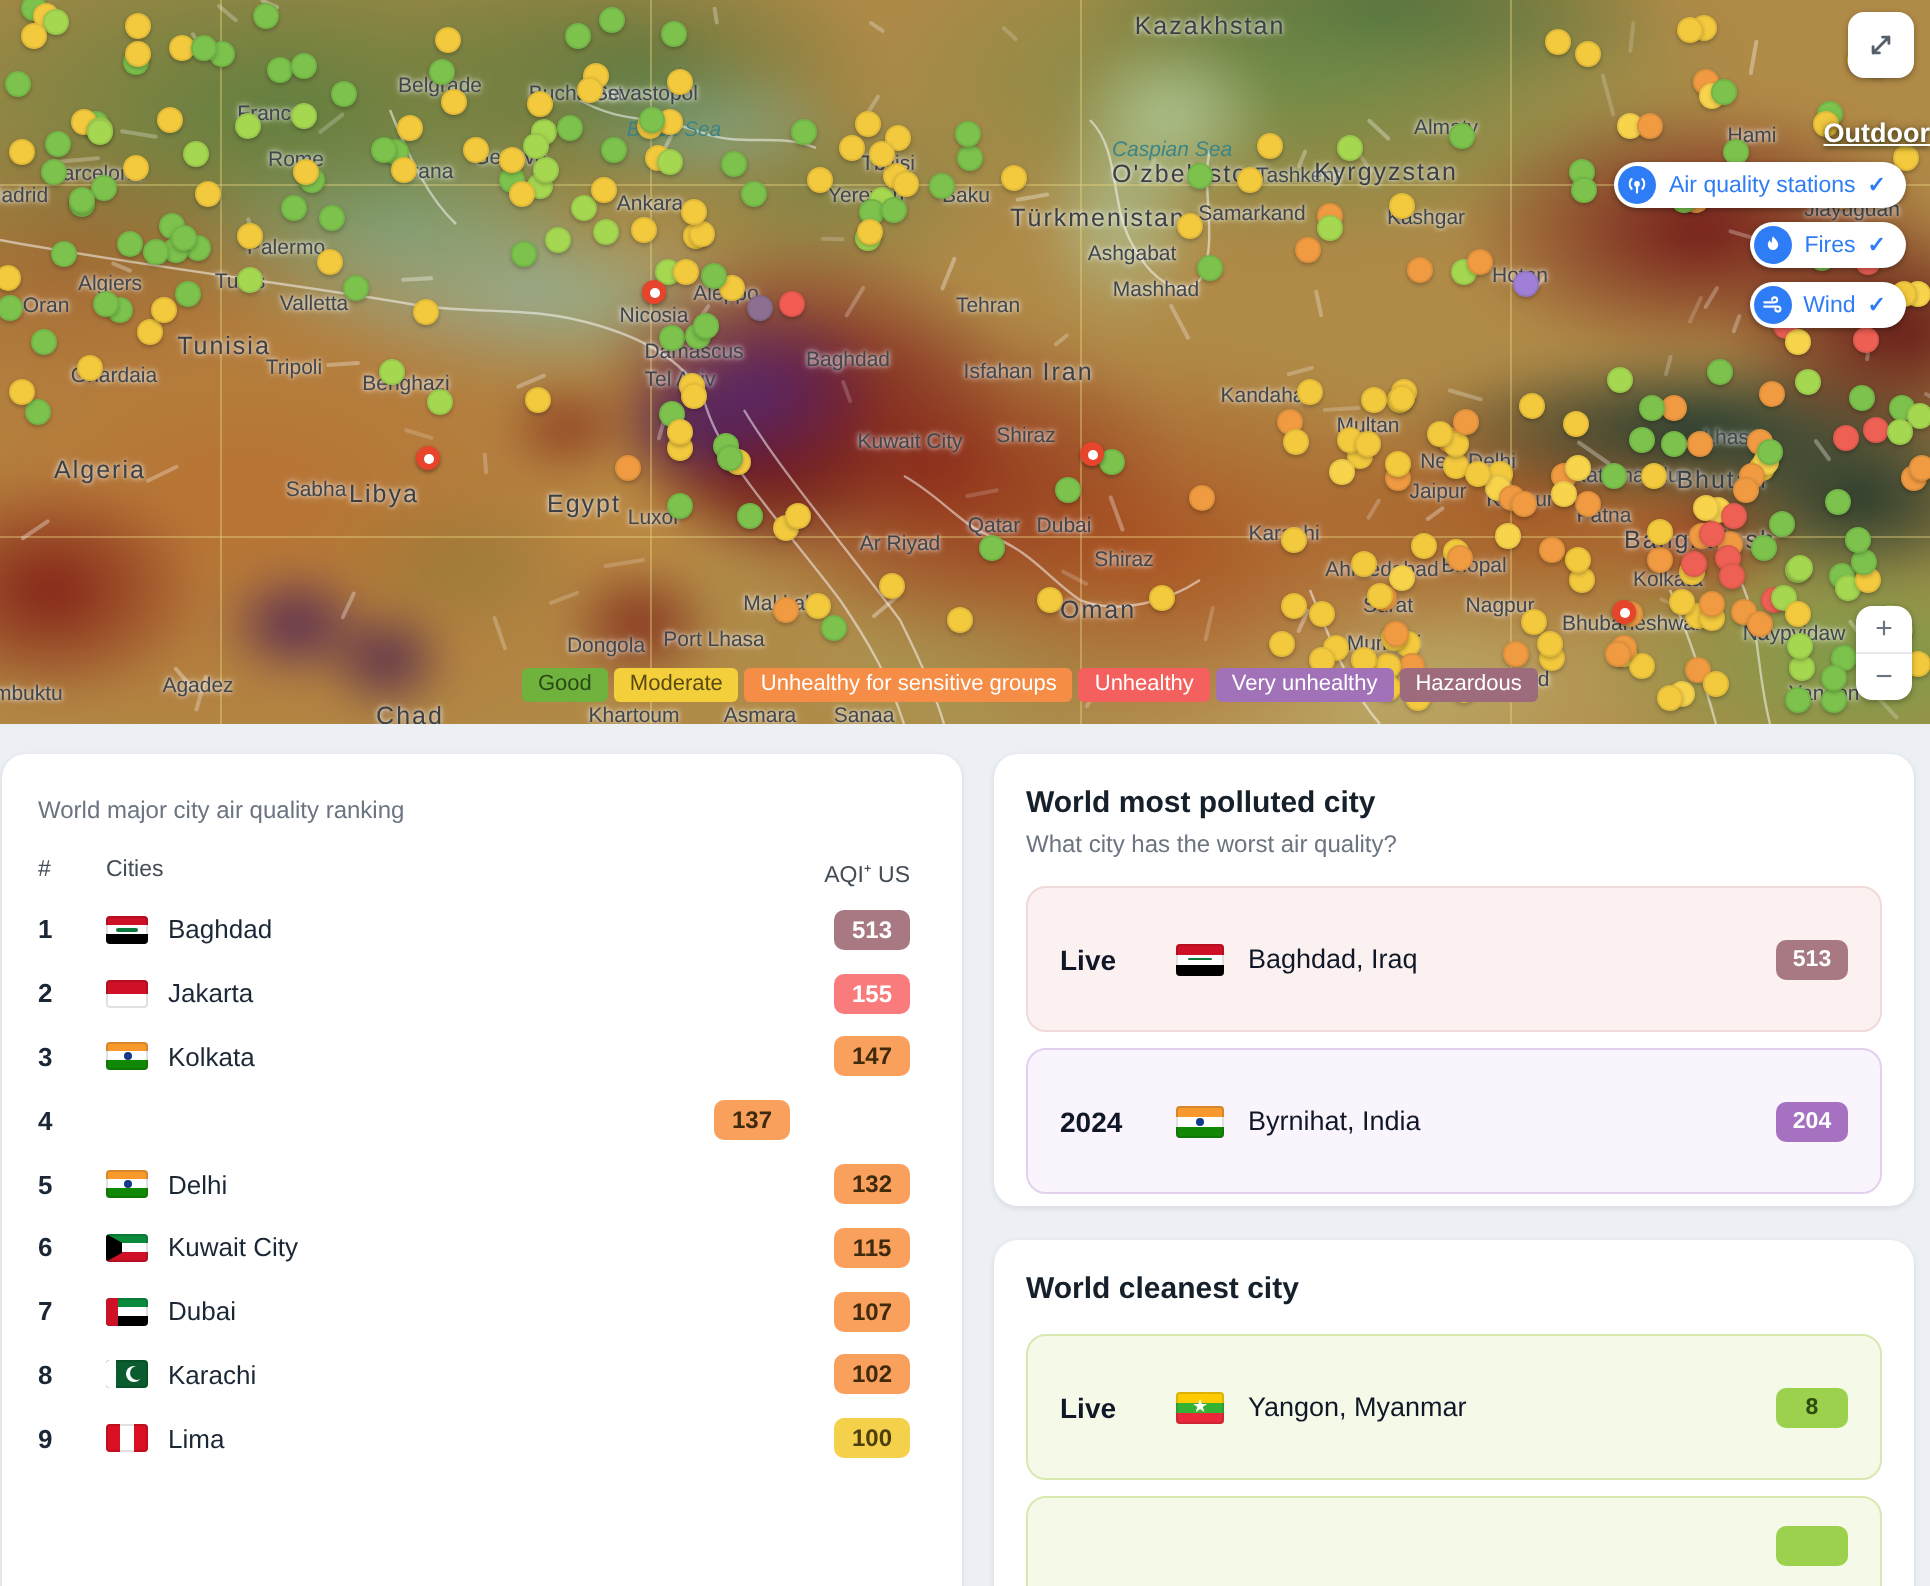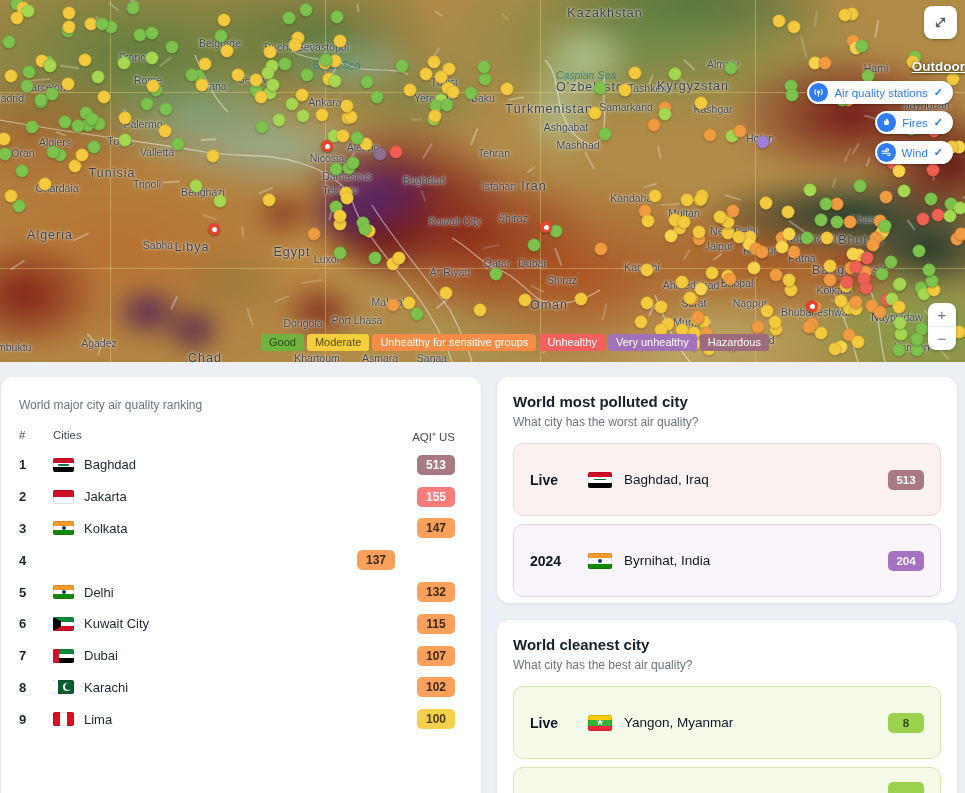--- a/index.html
+++ b/index.html
@@ -829,21 +829,20 @@
             <span class="chakra"></span>
           </span>
           <div class="info-city">Byrnihat, India</div>
           <div class="info-badge" style="background: rgb(166, 113, 193); color: rgb(255, 255, 255);">204</div>
         </div>
       </div>
   </div>
 
   <div class="panel info-panel cleanest-panel">
     <div class="panel-title">World cleanest city</div>
-    <div class="panel-subtitle">What city has the best air quality?</div>
     <div id="cleanest-cards">
         <div class="info-card" style="background: rgb(245, 249, 232); border-color: rgb(216, 233, 176);">
           <div class="period-label">Live</div>
           <span class="flag f-mm flag-lg">
             <span class="star">★</span>
           </span>
           <div class="info-city">Yangon, Myanmar</div>
           <div class="info-badge" style="background: rgb(155, 209, 77); color: rgb(47, 75, 18);">8</div>
         </div>
         <div class="info-card" style="background: rgb(245, 249, 232); border-color: rgb(216, 233, 176); align-items: flex-start;">

